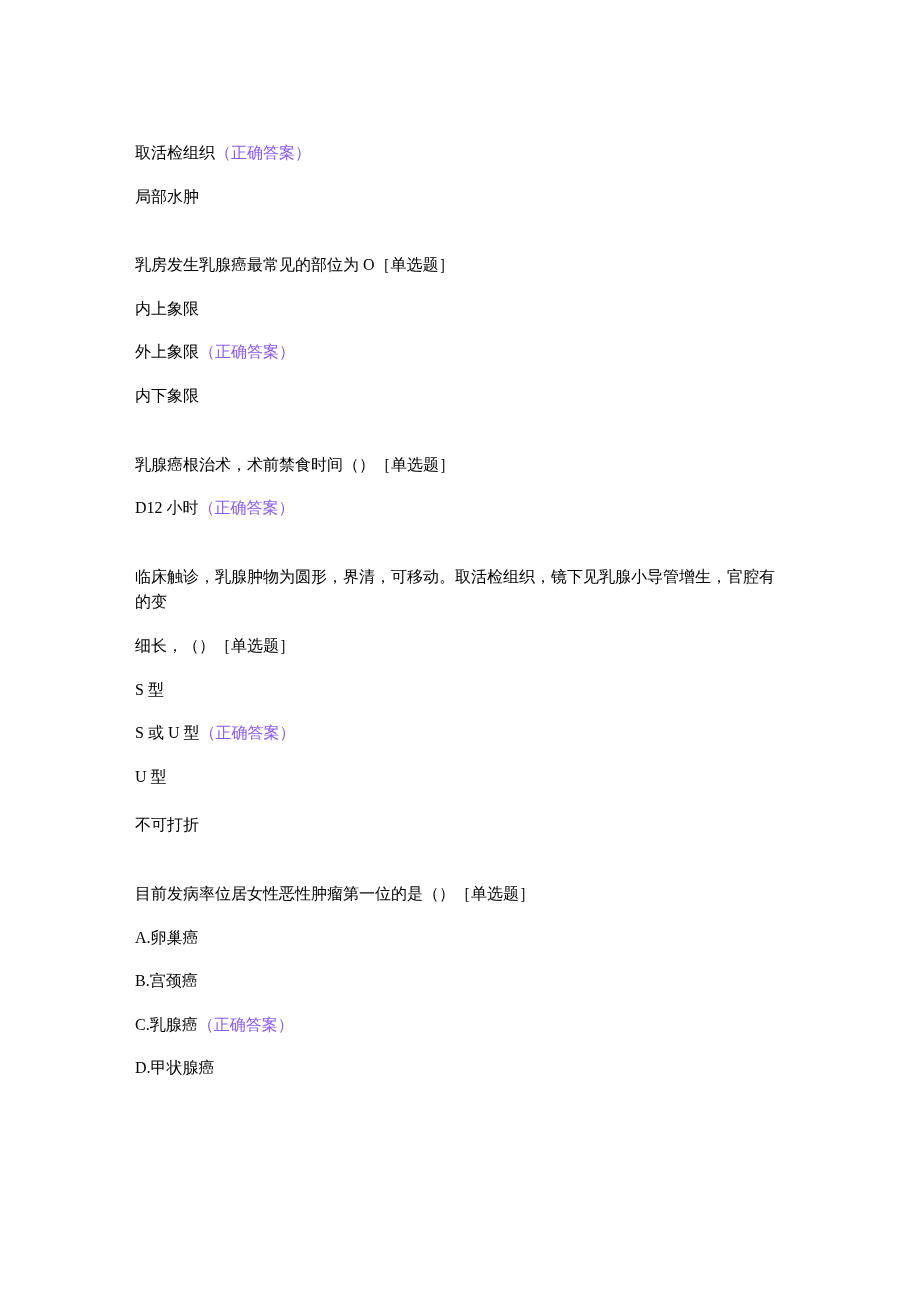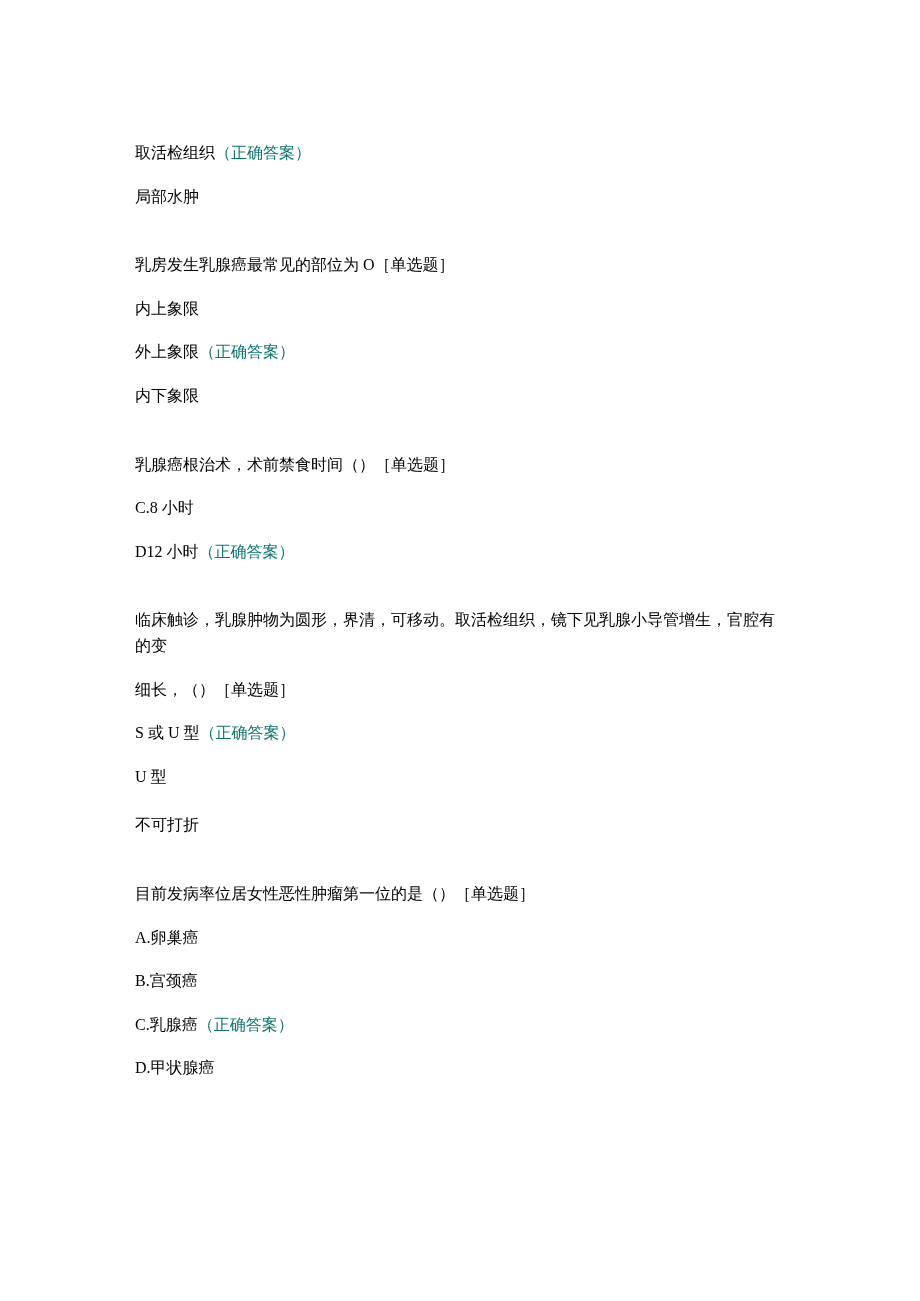--- a/index.html
+++ b/index.html
@@ -13,21 +13,21 @@
       padding: 140px 135px 100px 135px;
       box-sizing: border-box;
     }
     .line {
       font-size: 16px;
       line-height: 1.6;
       margin-bottom: 18px;
       color: #000;
     }
     .correct {
-      color: #0f766e;
+      color: #8b5cf6;
     }
     .block-gap {
       height: 25px;
     }
     .small-gap {
       height: 5px;
     }
   </style>
 </head>
 <body>
@@ -55,33 +55,33 @@
   <div class="line">
     <span>内下象限</span>
   </div>
 
   <div class="block-gap"></div>
 
   <div class="line">
     <span>乳腺癌根治术，术前禁食时间（）［单选题］</span>
   </div>
   <div class="line">
-    <span>C.8 小时</span>
-  </div>
-  <div class="line">
     <span>D12 小时</span><span class="correct">（正确答案）</span>
   </div>
 
   <div class="block-gap"></div>
 
   <div class="line">
     <span>临床触诊，乳腺肿物为圆形，界清，可移动。取活检组织，镜下见乳腺小导管增生，官腔有的变</span>
   </div>
   <div class="line">
     <span>细长，（）［单选题］</span>
+  </div>
+  <div class="line">
+    <span>S 型</span>
   </div>
   <div class="line">
     <span>S 或 U 型</span><span class="correct">（正确答案）</span>
   </div>
   <div class="line">
     <span>U 型</span>
   </div>
   <div class="small-gap"></div>
   <div class="line">
     <span>不可打折</span>

